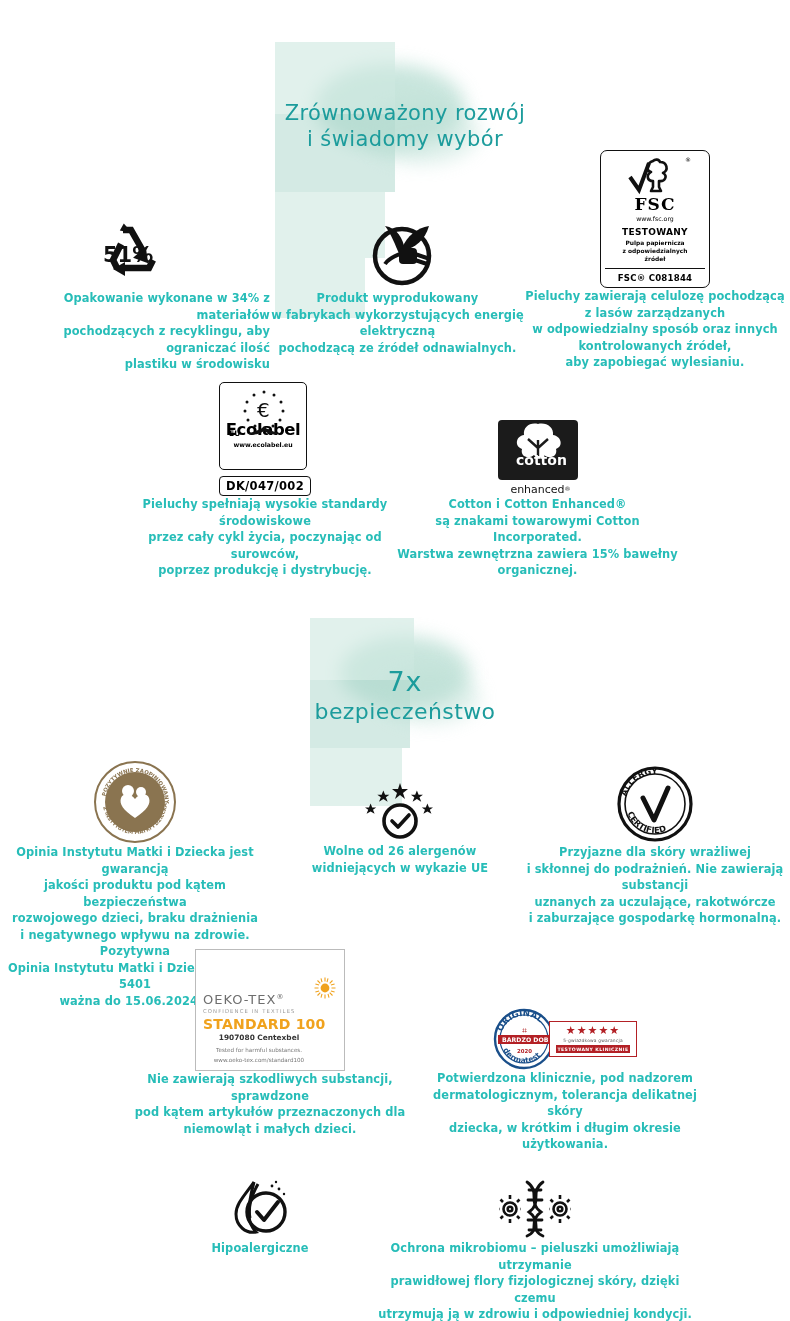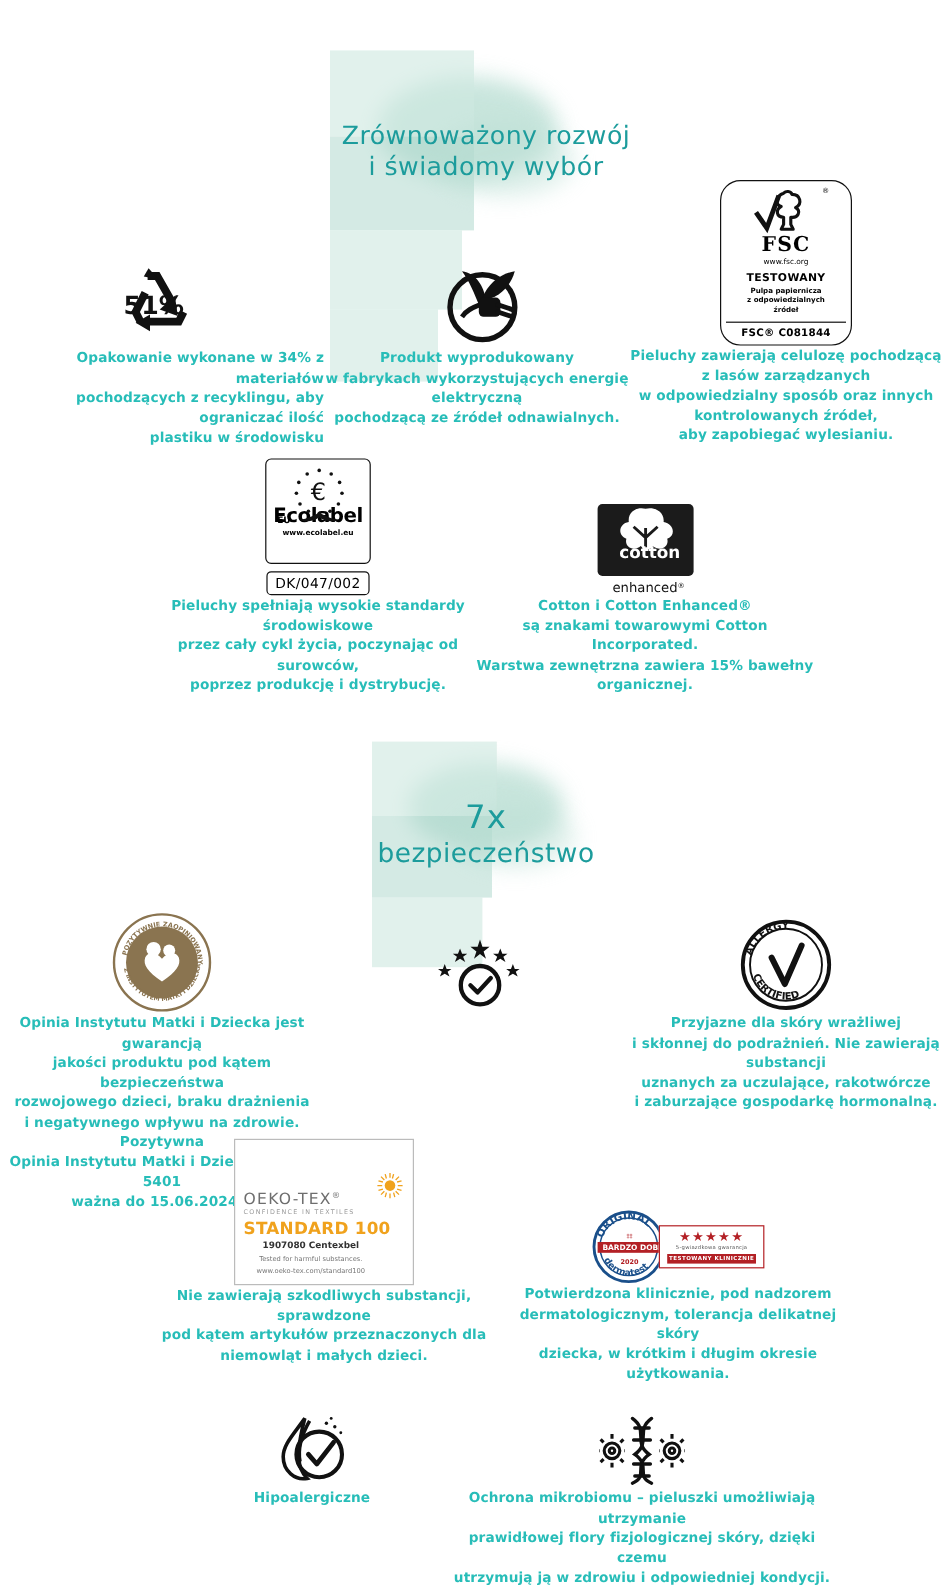--- a/index.html
+++ b/index.html
@@ -43,21 +43,21 @@
     font-size:11.4px;
     line-height:1.45;
     font-weight:600;
     letter-spacing:.1px;
     white-space:pre-line;
   }
   .icon-wrap{display:flex;align-items:flex-end;justify-content:center;}
 
   
   .fsc{
-    width:110px;border:1px solid #111;border-radius:17px;
+    width:110px;border:1px solid #111;border-radius:7px;
     padding:5px 4px 4px;box-sizing:border-box;background:#fff;
     color:#000;text-align:center;font-family:"DejaVu Serif","Liberation Serif",serif;
   }
   .fsc .tree{height:40px;display:flex;align-items:center;justify-content:center;position:relative;}
   .fsc .reg{position:absolute;right:14px;top:0;font-size:6px;font-family:"DejaVu Sans",sans-serif;}
   .fsc .fscname{font-size:17px;font-weight:700;letter-spacing:1px;line-height:1;}
   .fsc .url{font-size:6.2px;font-family:"DejaVu Sans",sans-serif;margin-top:2px;}
   .fsc .mix{font-size:9px;font-weight:700;font-family:"DejaVu Sans",sans-serif;margin-top:5px;letter-spacing:.3px;}
   .fsc .desc{font-size:5.9px;font-family:"DejaVu Sans",sans-serif;line-height:1.35;margin-top:3px;white-space:pre-line;font-weight:700;}
   .fsc .code{
@@ -70,21 +70,21 @@
   .ecolabel .box{
     width:88px;height:88px;border:1.6px solid #111;border-radius:5px;background:#fff;
     box-sizing:border-box;display:flex;flex-direction:column;align-items:center;justify-content:center;
     color:#000;position:relative;
   }
   .ecolabel .eu{position:absolute;left:9px;top:46px;font-size:7.5px;font-weight:700;font-family:"DejaVu Sans",sans-serif;}
   .ecolabel .word{font-family:"DejaVu Sans",sans-serif;font-size:16.5px;font-weight:700;letter-spacing:-.4px;margin-top:16px;}
   .ecolabel .url{font-size:6.2px;font-weight:700;font-family:"DejaVu Sans",sans-serif;margin-top:2px;}
   .ecolabel .code{
     margin-top:6px;border:1.6px solid #111;border-radius:4px;
-    font-family:"DejaVu Sans",sans-serif;font-size:11.5px;font-weight:400;
+    font-family:"DejaVu Sans",sans-serif;font-size:11.5px;font-weight:700;
     padding:2px 6px;display:inline-block;color:#000;letter-spacing:.3px;
   }
 
   
   .cotton{text-align:center;}
   .cotton .sq{
     width:80px;height:60px;background:#1b1b1b;border-radius:4px;
     display:flex;justify-content:center;position:relative;
   }
   .cotton .enh{
@@ -301,20 +301,22 @@
           <polygon points="39,2 41,8 47,8 42,12 44,18 39,14 34,18 36,12 31,8 37,8"></polygon>
           <polygon points="22,8 24,13 29,13 25,16 27,21 22,18 17,21 19,16 15,13 20,13" transform="scale(.86) translate(4,3)"></polygon>
           <polygon points="56,8 58,13 63,13 59,16 61,21 56,18 51,21 53,16 49,13 54,13" transform="scale(.86) translate(9,3)"></polygon>
           <polygon points="10,22 12,27 17,27 13,30 15,35 10,32 5,35 7,30 3,27 8,27" transform="scale(.8) translate(2,6)"></polygon>
           <polygon points="68,22 70,27 75,27 71,30 73,35 68,32 63,35 65,30 61,27 66,27" transform="scale(.8) translate(15,6)"></polygon>
         </g>
         <circle cx="39" cy="40" r="16" fill="none" stroke="#111" stroke-width="3.6"></circle>
         <path d="M31 40 L37 46 L48 34" fill="none" stroke="#111" stroke-width="3.6" stroke-linecap="round" stroke-linejoin="round"></path>
       </svg>
     </div>
+    <div class="cap">Wolne od 26 alergenów
+widniejących w wykazie UE</div>
   </div>
 
   <div class="feat" style="left:520px;top:758px;width:270px;">
     <div class="icon-wrap" style="height:86px;">
       <svg width="80" height="80" viewBox="0 0 80 80">
         <circle cx="40" cy="40" r="36" fill="none" stroke="#111" stroke-width="3.2"></circle>
         <circle cx="40" cy="40" r="30" fill="none" stroke="#111" stroke-width="1.6"></circle>
         <path d="M28 34 L39 56 L53 24" fill="none" stroke="#111" stroke-width="5" stroke-linecap="round" stroke-linejoin="round"></path>
         <path id="allArc" d="M10 40 A30 30 0 0 1 70 40" fill="none"></path>
         <path id="allArc2" d="M11 40 A29 29 0 0 0 69 40" fill="none"></path>

